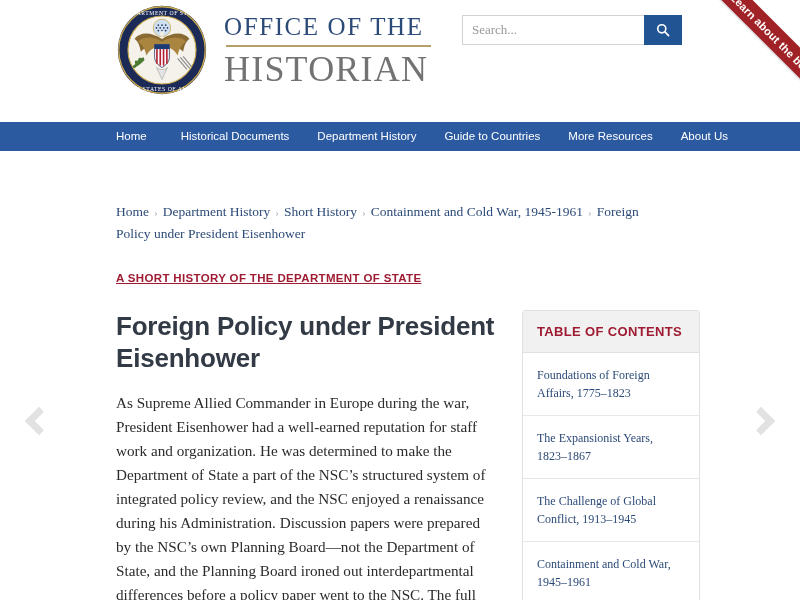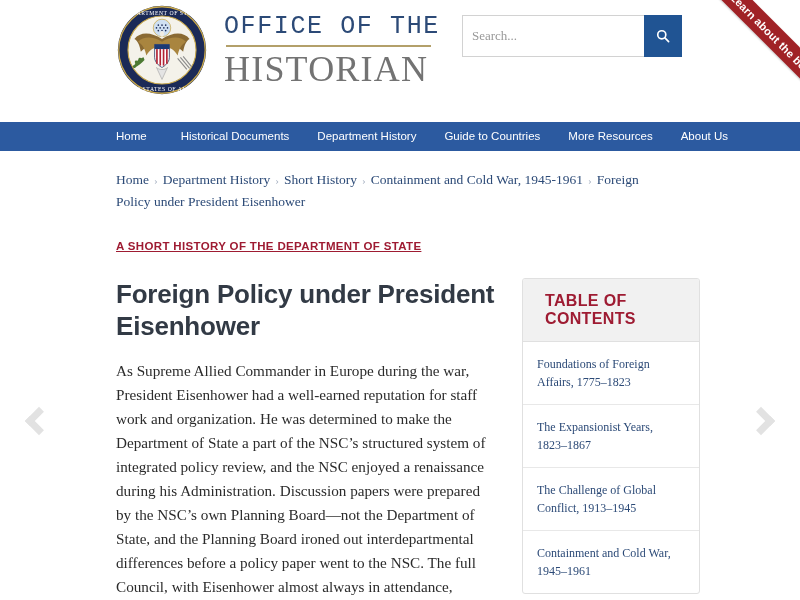--- a/index.html
+++ b/index.html
@@ -59,21 +59,21 @@
   }
   .seal {
     width: 92px; height: 92px;
     position: relative;
     flex: 0 0 auto;
   }
   .wordmark {
     padding-top: 2px;
   }
   .wm-line1 {
-    font-family: Liberation Mono, monospace;
+    font-family: Liberation Serif, serif;
     font-size: 25px;
     letter-spacing: 1.6px;
     color: #2c4a77;
     line-height: 1.1;
   }
   .wm-rule {
     height: 2px;
     background: #b3a06a;
     margin: 5px 2px 4px 2px;
     width: 205px;
@@ -85,21 +85,21 @@
     color: #737373;
     line-height: 1.05;
   }
 
   
   .searchbar {
     position: absolute;
     left: 462px; top: 15px;
     display: flex;
     width: 220px;
-    height: 42px;
+    height: 30px;
   }
   .searchbar input {
     flex: 1 1 auto;
     border: 1px solid #d2d2d2;
     border-right: none;
     outline: none;
     padding: 0 9px;
     font-family: "Liberation Serif", serif;
     font-size: 13px;
     color: #333;
@@ -143,20 +143,21 @@
     position: relative;
     padding: 0 116px;
   }
   .breadcrumb {
     padding-top: 18px;
     font-family: "Liberation Serif", serif;
     font-size: 13.5px;
     color: #2c4a77;
     line-height: 1.65;
     max-width: 560px;
+    margin-top: 32px;
   }
   .breadcrumb a {
     color: #2c4a77;
     text-decoration: none;
     cursor: pointer;
   }
   .bc-sep {
     color: #aab4c4;
     padding: 0 5px;
     font-size: 11px;
@@ -200,23 +201,23 @@
   
   .toc {
     border: 1px solid #e0e0e0;
     border-radius: 3px;
     background: #fff;
     overflow: hidden;
   }
   .toc-head {
     background: #f1f1f1;
     border-bottom: 1px solid #e0e0e0;
-    padding: 13px 22px;
+    padding: 13px 14px;
     color: #9e1b32;
-    font-size: 16px;
+    font-size: 13px;
     font-weight: bold;
     letter-spacing: .35px;
   }
   .toc-item {
     padding: 13px 14px;
     border-bottom: 1px solid #e8e8e8;
     font-family: "Liberation Serif", serif;
     font-size: 12px;
     line-height: 1.5;
     color: #2c4a77;

